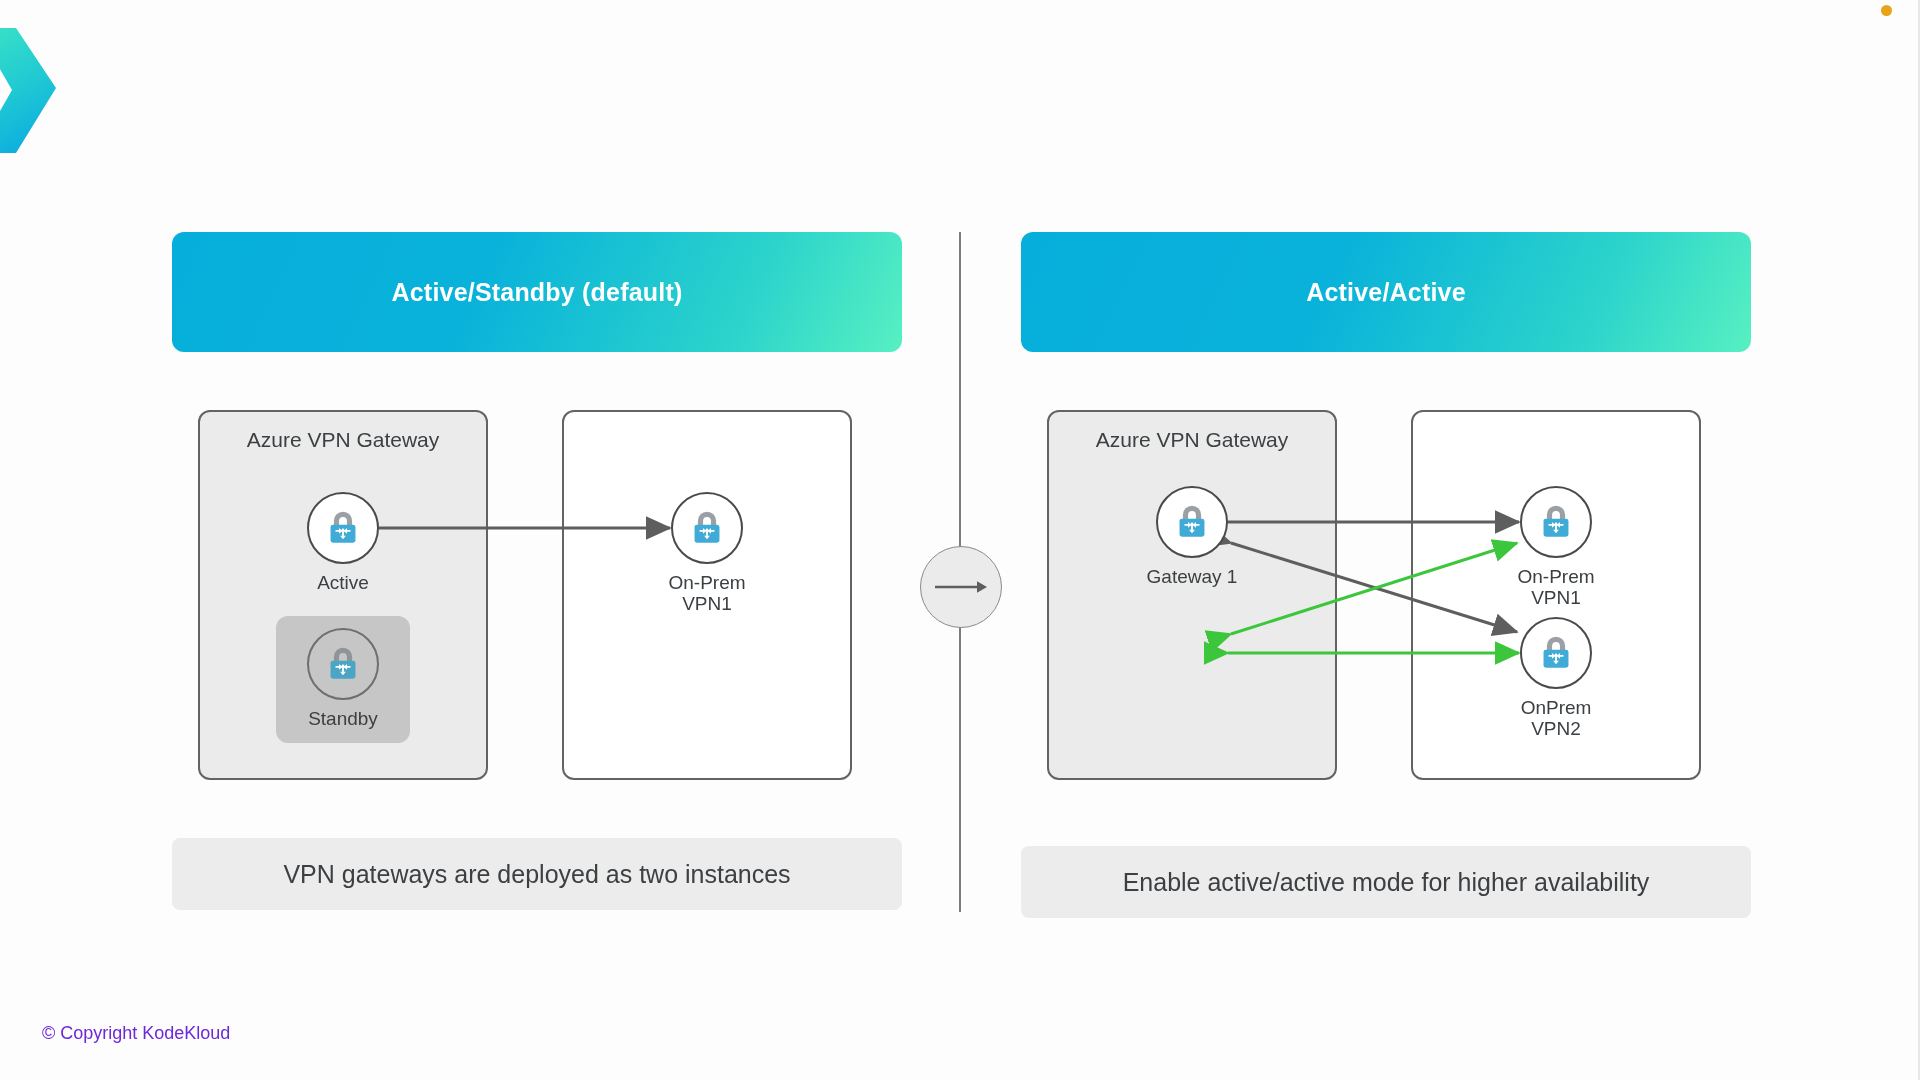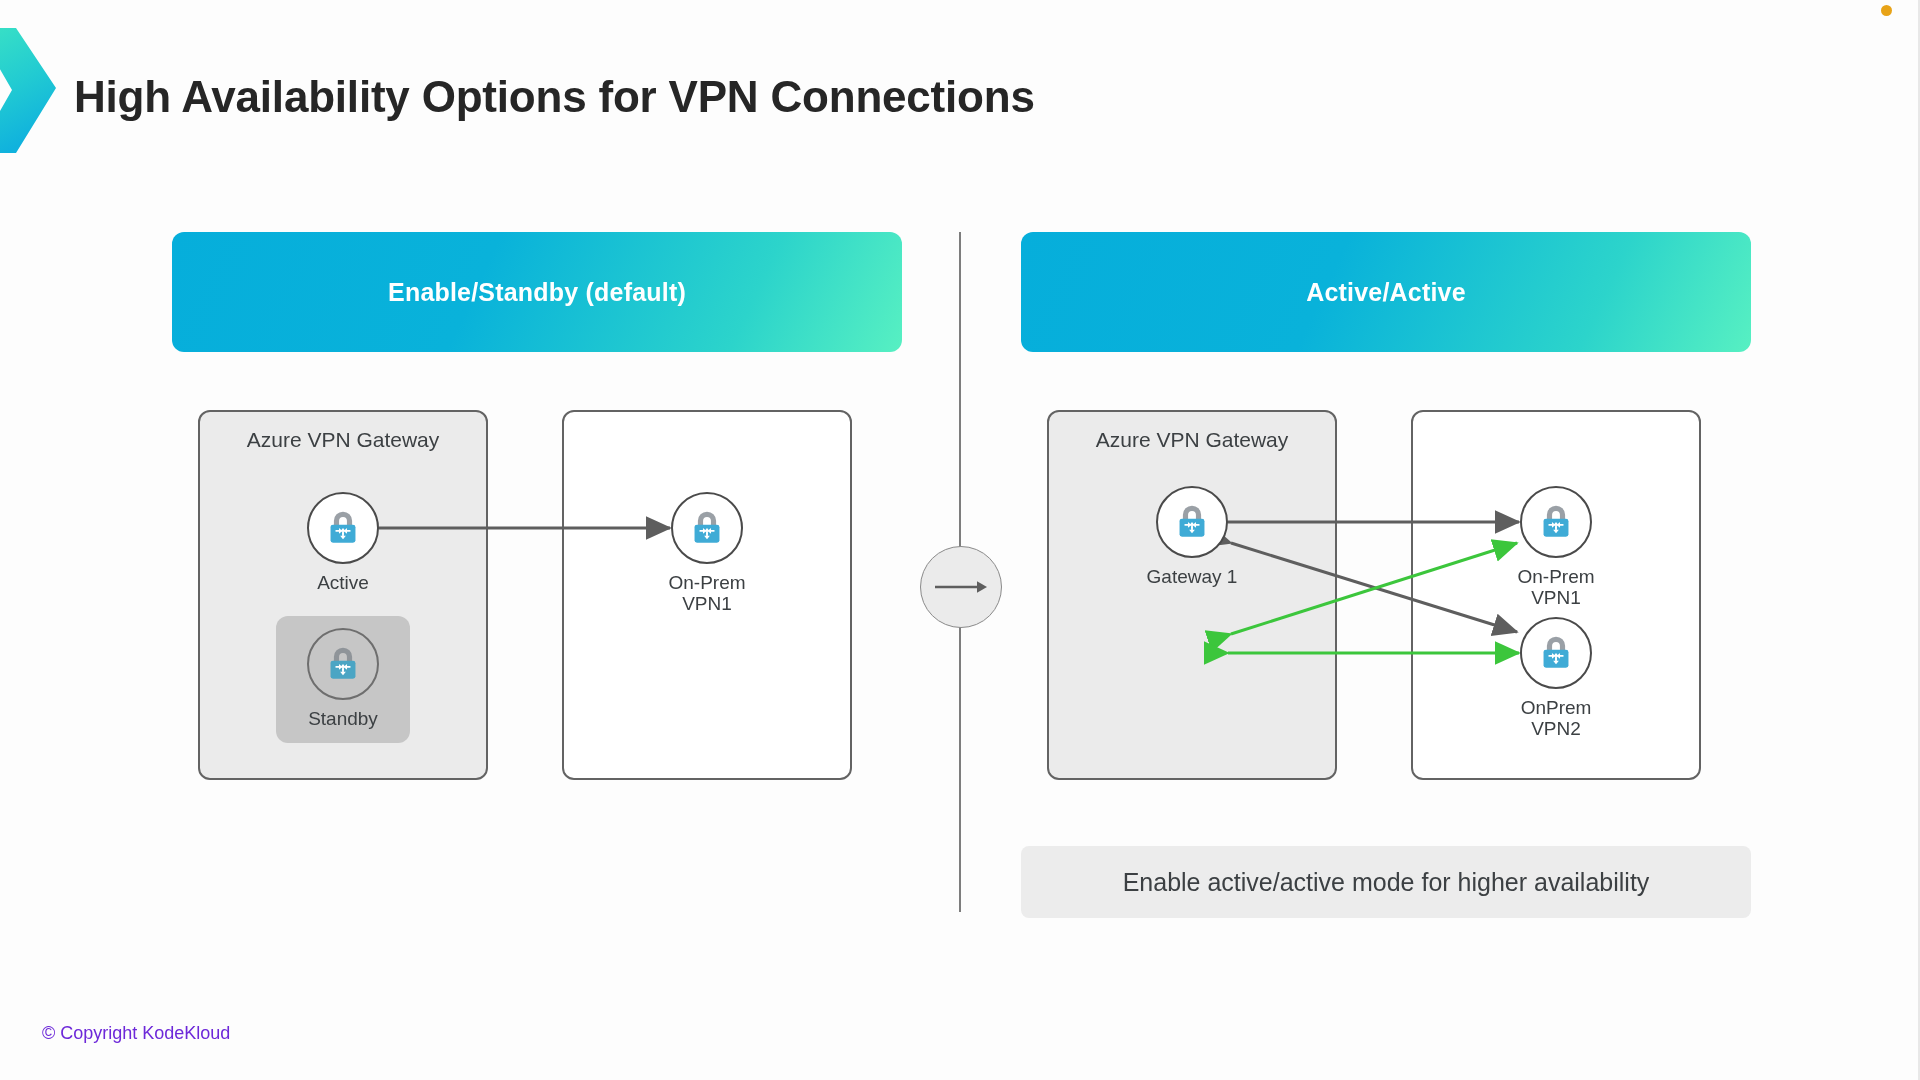--- a/index.html
+++ b/index.html
@@ -214,26 +214,25 @@
           <stop offset="55%" stop-color="#22CBD2"></stop>
           <stop offset="100%" stop-color="#10B2DD"></stop>
         </linearGradient>
       </defs>
       <path d="M -6 0 L 34 0 L 74 60 L 34 125 L -6 125 L 30 62 Z" fill="url(#brandgrad)"></path>
     </svg>
   </div>
 
   <div class="status-dot"></div>
 
-  <div class="page-title">High Availability Options for VPN Connections</div>
 
   <div class="panel left">
 
     <div class="panel-header">
-      <span class="panel-header-label">Enable/Standby (default)</span>
+      <span class="panel-header-label">Active/Standby (default)</span>
     </div>
 
     <div class="diagram">
 
       <div class="zone azure">
         <div class="zone-title">Azure VPN Gateway</div>
       </div>
 
       <div class="zone onprem"></div>
 
@@ -396,19 +395,22 @@
             </g>
           </svg>
         </div>
         <div class="node-label">OnPrem
 VPN2</div>
       </div>
 
     </div>
   </div>
 
+  <div class="caption left">
+    <span class="caption-text">VPN gateways are deployed as two instances</span>
+  </div>
   <div class="caption right">
     <span class="caption-text">Enable active/active mode for higher availability</span>
   </div>
 
   <div class="footer">© Copyright KodeKloud</div>
 
 </div>
 
 </body></html>

